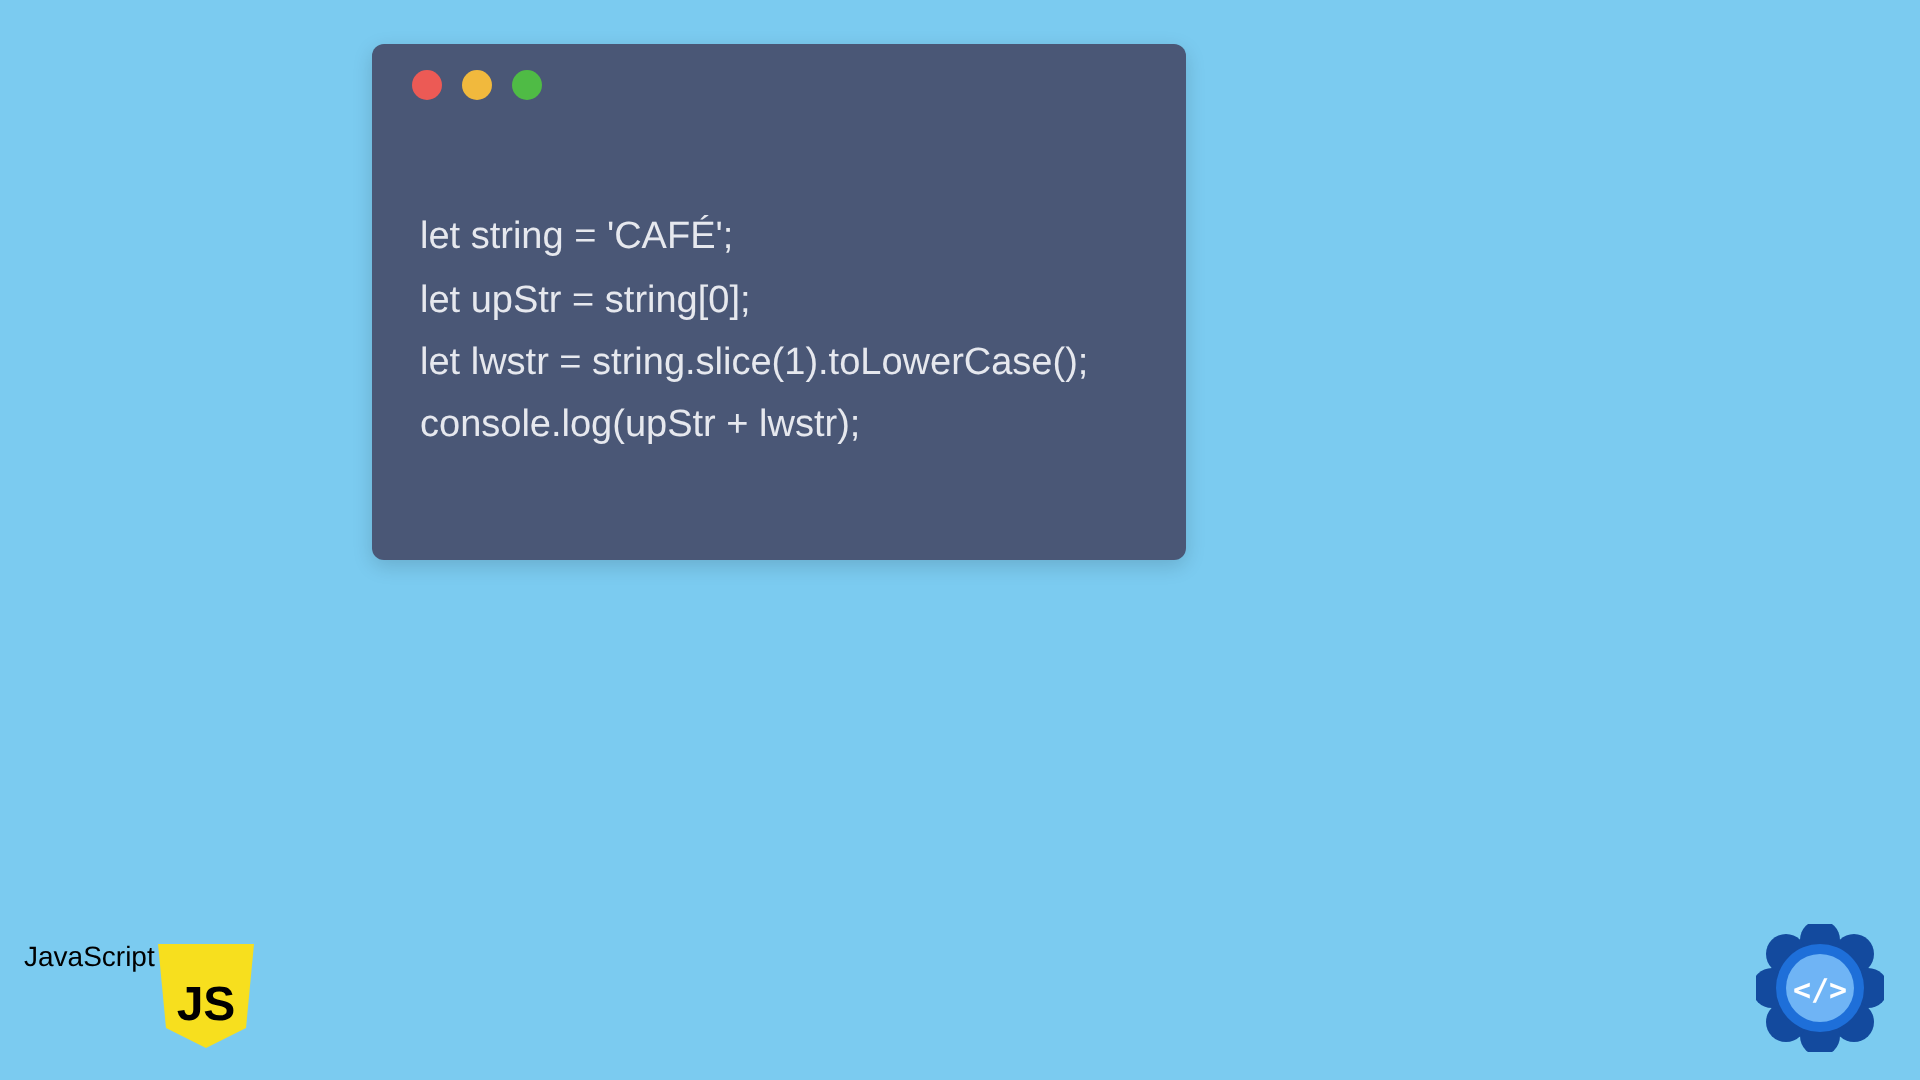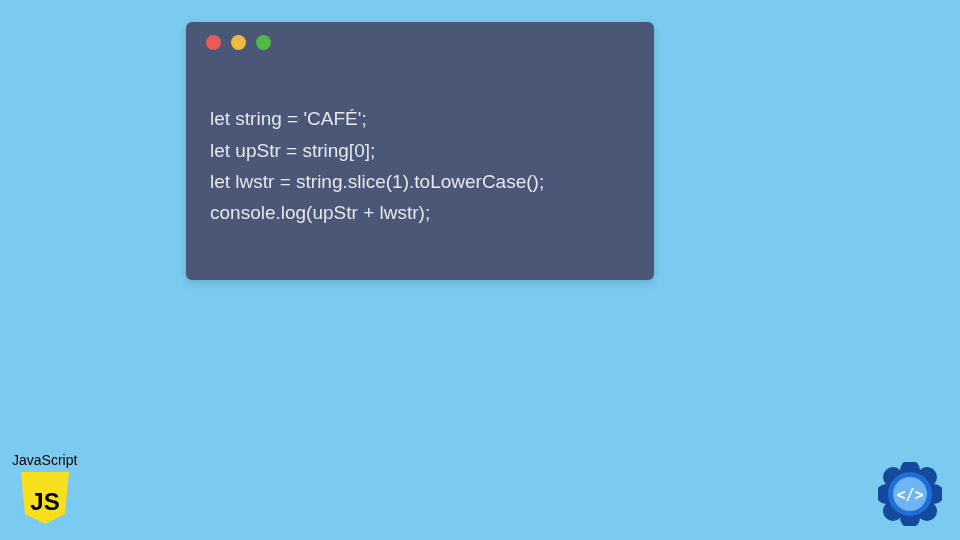--- a/index.html
+++ b/index.html
@@ -7,21 +7,21 @@
   body {
     background: #7bcbf0;
     font-family: -apple-system, BlinkMacSystemFont, "Segoe UI", Arial, sans-serif;
     position: relative;
   }
 
   .code-window {
     position: absolute;
     left: 186px;
     top: 22px;
-    width: 468px;
+    width: 407px;
     background: #4a5776;
     border-radius: 6px;
     box-shadow: 0 3px 10px rgba(0,0,0,0.15);
     padding-bottom: 20px;
   }
 
   .titlebar {
     height: 40px;
     display: flex;
     align-items: center;
@@ -45,22 +45,21 @@
     font-size: 19px;
     line-height: 1.65;
     white-space: pre;
   }
 
   .js-badge {
     position: absolute;
     left: 12px;
     bottom: 14px;
     display: flex;
-    flex-direction: column;
-    align-items: center;
+    align-items: flex-start;
     margin-top: 44px;
   }
   .js-label {
     font-size: 14px;
     color: #000;
     font-weight: 500;
     margin-bottom: 2px;
   }
   .js-shield {
     width: 52px;

